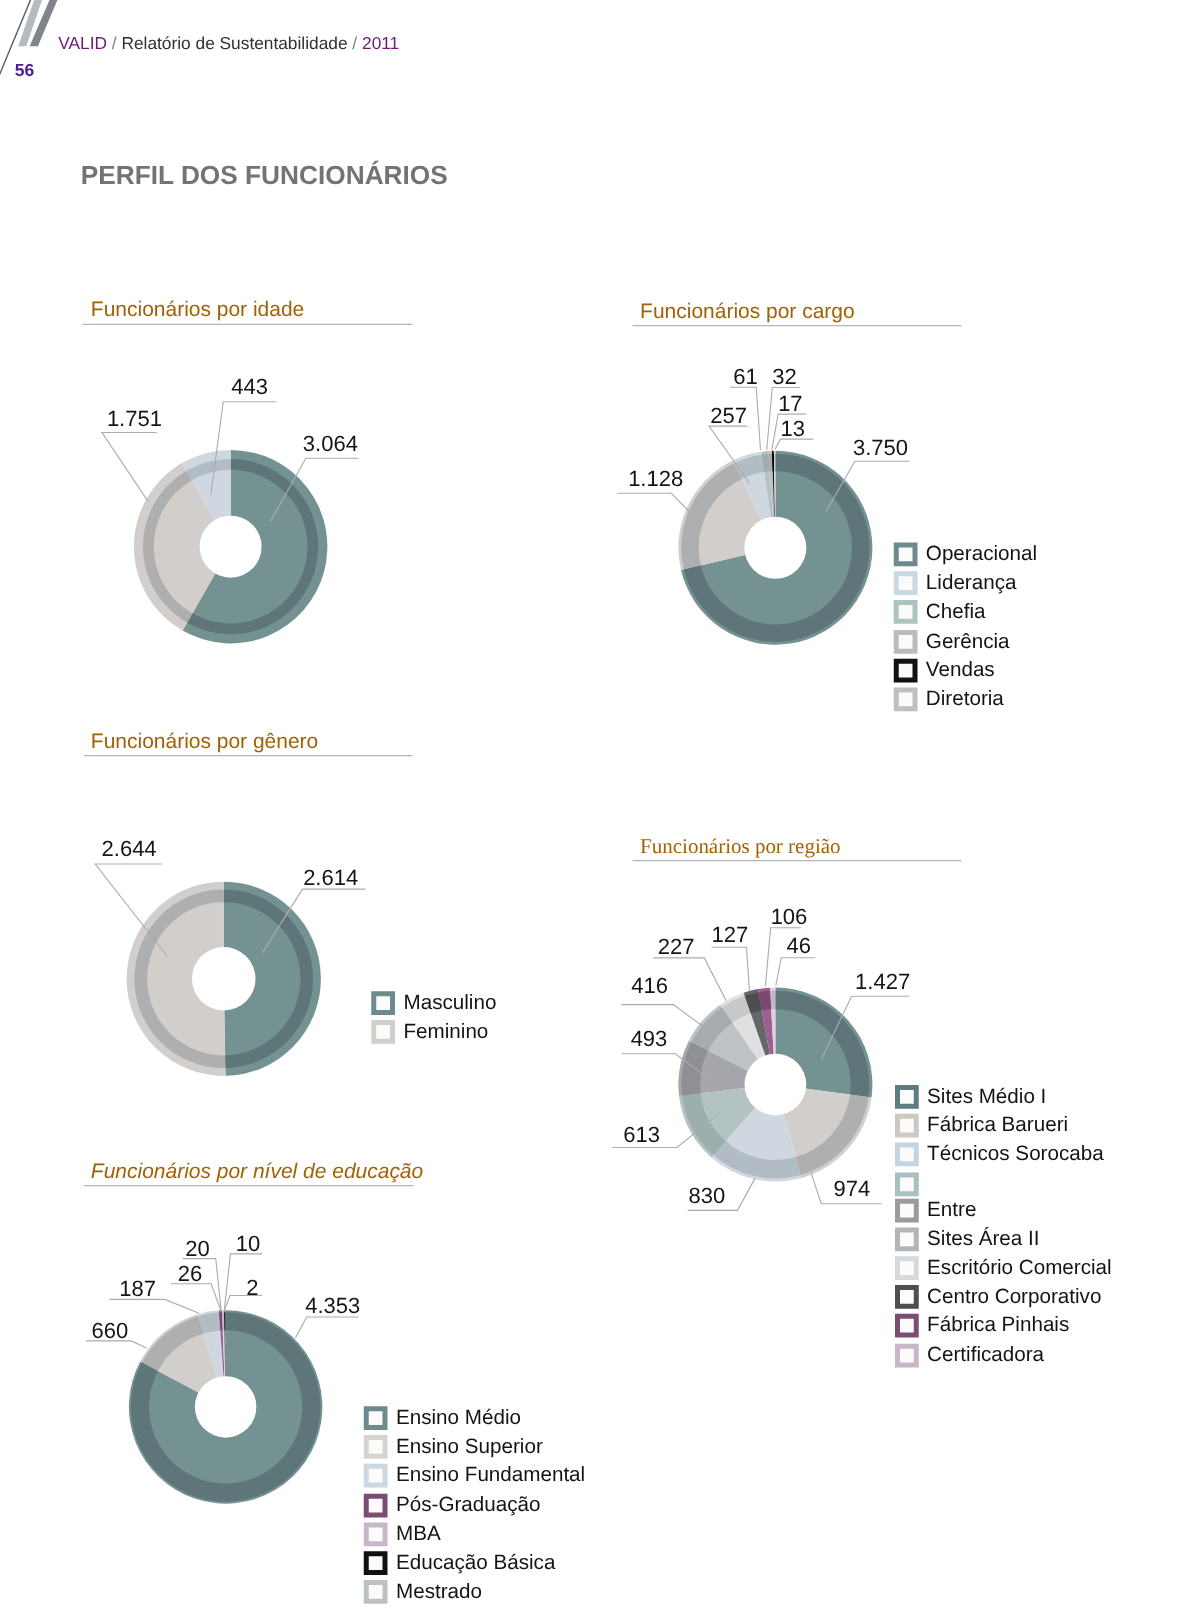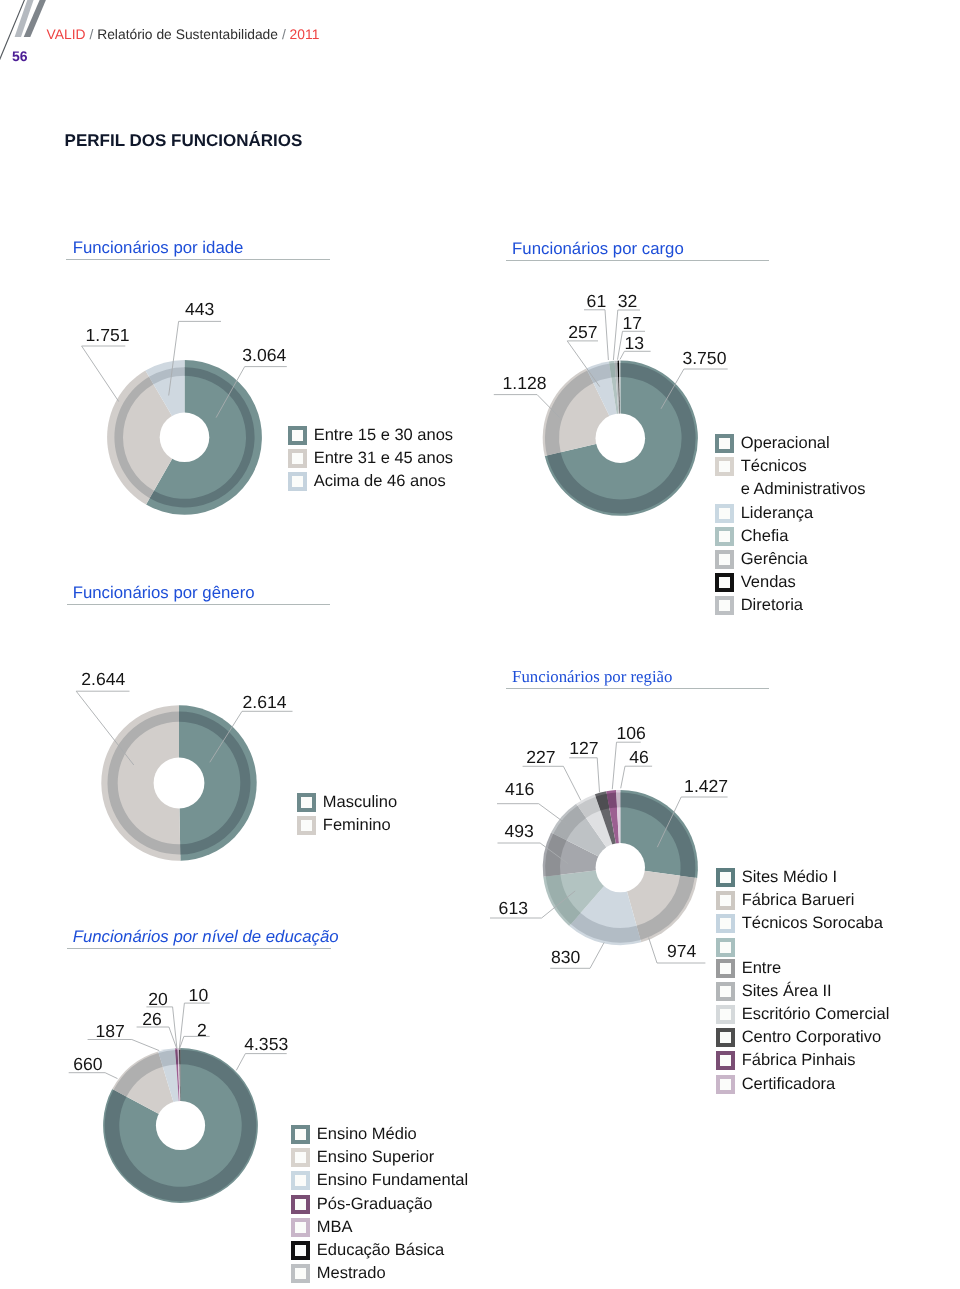--- a/index.html
+++ b/index.html
@@ -1,28 +1,28 @@
 <!DOCTYPE html>
 <html><head>
 <meta charset="utf-8">
 <style>
   html,body{margin:0;padding:0;background:#fff;}
   body{width:960px;height:1289px;font-family:"Liberation Sans",sans-serif;-webkit-font-smoothing:antialiased;text-rendering:geometricPrecision;}
   .page{position:relative;width:960px;height:1289px;overflow:hidden;background:#fff;}
   .abs{position:absolute;}
   
   .hdr-text{left:46.6px;top:27.2px;font-size:13.85px;color:#303030;letter-spacing:0px;white-space:nowrap;line-height:14px;}
-  .hdr-text .g{color:#ef4444;}
+  .hdr-text .g{color:#701a75;}
   .hdr-text .sl{color:#7c8186;}
   .pageno{left:11.9px;top:49px;font-size:14px;font-weight:bold;color:#4c1d95;line-height:14px;}
   .logo{left:0px;top:0px;}
   
-  .h1{left:64.6px;top:131.9px;font-size:17px;font-weight:bold;color:#0f172a;letter-spacing:0px;line-height:17px;}
+  .h1{left:64.6px;top:131.9px;font-size:21px;font-weight:bold;color:#737373;letter-spacing:0px;line-height:17px;}
   
-  .ctitle{font-size:16.8px;color:#1d4ed8;white-space:nowrap;line-height:17px;}
+  .ctitle{font-size:16.8px;color:#a16207;white-space:nowrap;line-height:17px;}
   .cline{height:1px;background:#b1b9b9;}
   
   .legend{font-size:16.5px;color:#141414;}
   .lrow{display:flex;align-items:flex-start;}
   .lsw{width:19px;height:19px;flex:0 0 19px;margin-top:2px;margin-right:6.8px;box-sizing:border-box;border:4.8px solid #000;background:#fbfcfa;}
   .ltxt{line-height:23.2px;white-space:pre-line;}
 </style>
 </head>
 <body>
 
@@ -50,34 +50,20 @@
         <path d="M 89.09995203206836 86.79506959041986 A 70.1 70.1 0 0 1 124.49999999999999 77.20000000000002 L 124.49999999999999 85.80000000000001 A 61.5 61.5 0 0 0 93.44289657592302 94.21792838531842 Z" fill="#b2bcc5"></path>
         <circle cx="124.5" cy="147.3" r="24.8" fill="#ffffff"></circle>
       </g>
       <path d="M 65.3 56 L 21.6 56 L 58.7 111.5" stroke="#a9adaf" stroke-width="0.9" fill="none" shape-rendering="geometricPrecision"></path>
       <text x="25.5" y="51" font-size="17.6" font-family="&quot;Liberation Sans&quot;, sans-serif" fill="#151515" text-anchor="start">1.751</text>
       <path d="M 161 31.4 L 118.6 31.4 L 108.7 105.5" stroke="#a9adaf" stroke-width="0.9" fill="none" shape-rendering="geometricPrecision"></path>
       <text x="125" y="25" font-size="17.6" font-family="&quot;Liberation Sans&quot;, sans-serif" fill="#151515" text-anchor="start">443</text>
       <path d="M 226.8 76.6 L 184.7 76.6 L 156.1 127.6" stroke="#a9adaf" stroke-width="0.9" fill="none" shape-rendering="geometricPrecision"></path>
       <text x="182.3" y="70.9" font-size="17.6" font-family="&quot;Liberation Sans&quot;, sans-serif" fill="#151515" text-anchor="start">3.064</text>
     </svg>
-  <div class="abs legend" id="lg-idade" style="left:287.9px;top:423.9px;">
-      <div class="lrow">
-        <span class="lsw" style="border-color: rgb(110, 138, 140);"></span>
-        <span class="ltxt">Entre 15 e 30 anos</span>
-      </div>
-      <div class="lrow">
-        <span class="lsw" style="border-color: rgb(211, 206, 201);"></span>
-        <span class="ltxt">Entre 31 e 45 anos</span>
-      </div>
-      <div class="lrow">
-        <span class="lsw" style="border-color: rgb(197, 211, 222);"></span>
-        <span class="ltxt">Acima de 46 anos</span>
-      </div>
-    </div>
 
   <div class="abs ctitle" style="left:512.1px;top:239.7px;">Funcionários por cargo</div>
   <div class="abs cline" style="left:506px;top:259.8px;width:262.9px;"></div>
   <svg class="abs" id="sv-cargo" style="left:490px;top:285px;" width="300" height="250" viewBox="0 0 300 250">
       <g>
         <path d="M 130.3 153.2 L 130.3 75.6 A 77.6 77.6 0 1 1 54.76526774796429 170.98381915150043 Z" fill="#759292"></path>
         <path d="M 130.3 153.2 L 54.76526774796429 170.98381915150043 A 77.6 77.6 0 0 1 96.26110123731792 83.46397365045897 Z" fill="#d2cecb"></path>
         <path d="M 130.3 153.2 L 96.26110123731792 83.46397365045897 A 77.6 77.6 0 0 1 118.93521402600174 76.43671685131483 Z" fill="#cfd8e0"></path>
         <path d="M 130.3 153.2 L 118.93521402600174 76.43671685131483 A 77.6 77.6 0 0 1 124.55598838301367 75.81288007333568 Z" fill="#b2c3c1"></path>
         <path d="M 130.3 153.2 L 124.55598838301367 75.81288007333568 A 77.6 77.6 0 0 1 127.51869104073133 75.64985931364733 Z" fill="#bec2c5"></path>
@@ -104,25 +90,20 @@
       <text x="132.5" y="43.5" font-size="17.6" font-family="&quot;Liberation Sans&quot;, sans-serif" fill="#151515" text-anchor="start">17</text>
       <path d="M 160.6 66.3 L 134.4 66.3 L 130.0 74.4" stroke="#a9adaf" stroke-width="0.9" fill="none" shape-rendering="geometricPrecision"></path>
       <text x="134.4" y="63.5" font-size="17.6" font-family="&quot;Liberation Sans&quot;, sans-serif" fill="#151515" text-anchor="start">13</text>
       <path d="M 237.7 84.0 L 193.9 84.0 L 171.0 123.8" stroke="#a9adaf" stroke-width="0.9" fill="none" shape-rendering="geometricPrecision"></path>
       <text x="192.4" y="79" font-size="17.6" font-family="&quot;Liberation Sans&quot;, sans-serif" fill="#151515" text-anchor="start">3.750</text>
     </svg>
   <div class="abs legend" id="lg-cargo" style="left:714.9px;top:432px;">
       <div class="lrow">
         <span class="lsw" style="border-color: rgb(110, 138, 140);"></span>
         <span class="ltxt">Operacional</span>
-      </div>
-      <div class="lrow">
-        <span class="lsw" style="border-color: rgb(216, 211, 205);"></span>
-        <span class="ltxt">Técnicos
-e Administrativos</span>
       </div>
       <div class="lrow">
         <span class="lsw" style="border-color: rgb(201, 216, 226);"></span>
         <span class="ltxt">Liderança</span>
       </div>
       <div class="lrow">
         <span class="lsw" style="border-color: rgb(173, 195, 194);"></span>
         <span class="ltxt">Chefia</span>
       </div>
       <div class="lrow">

